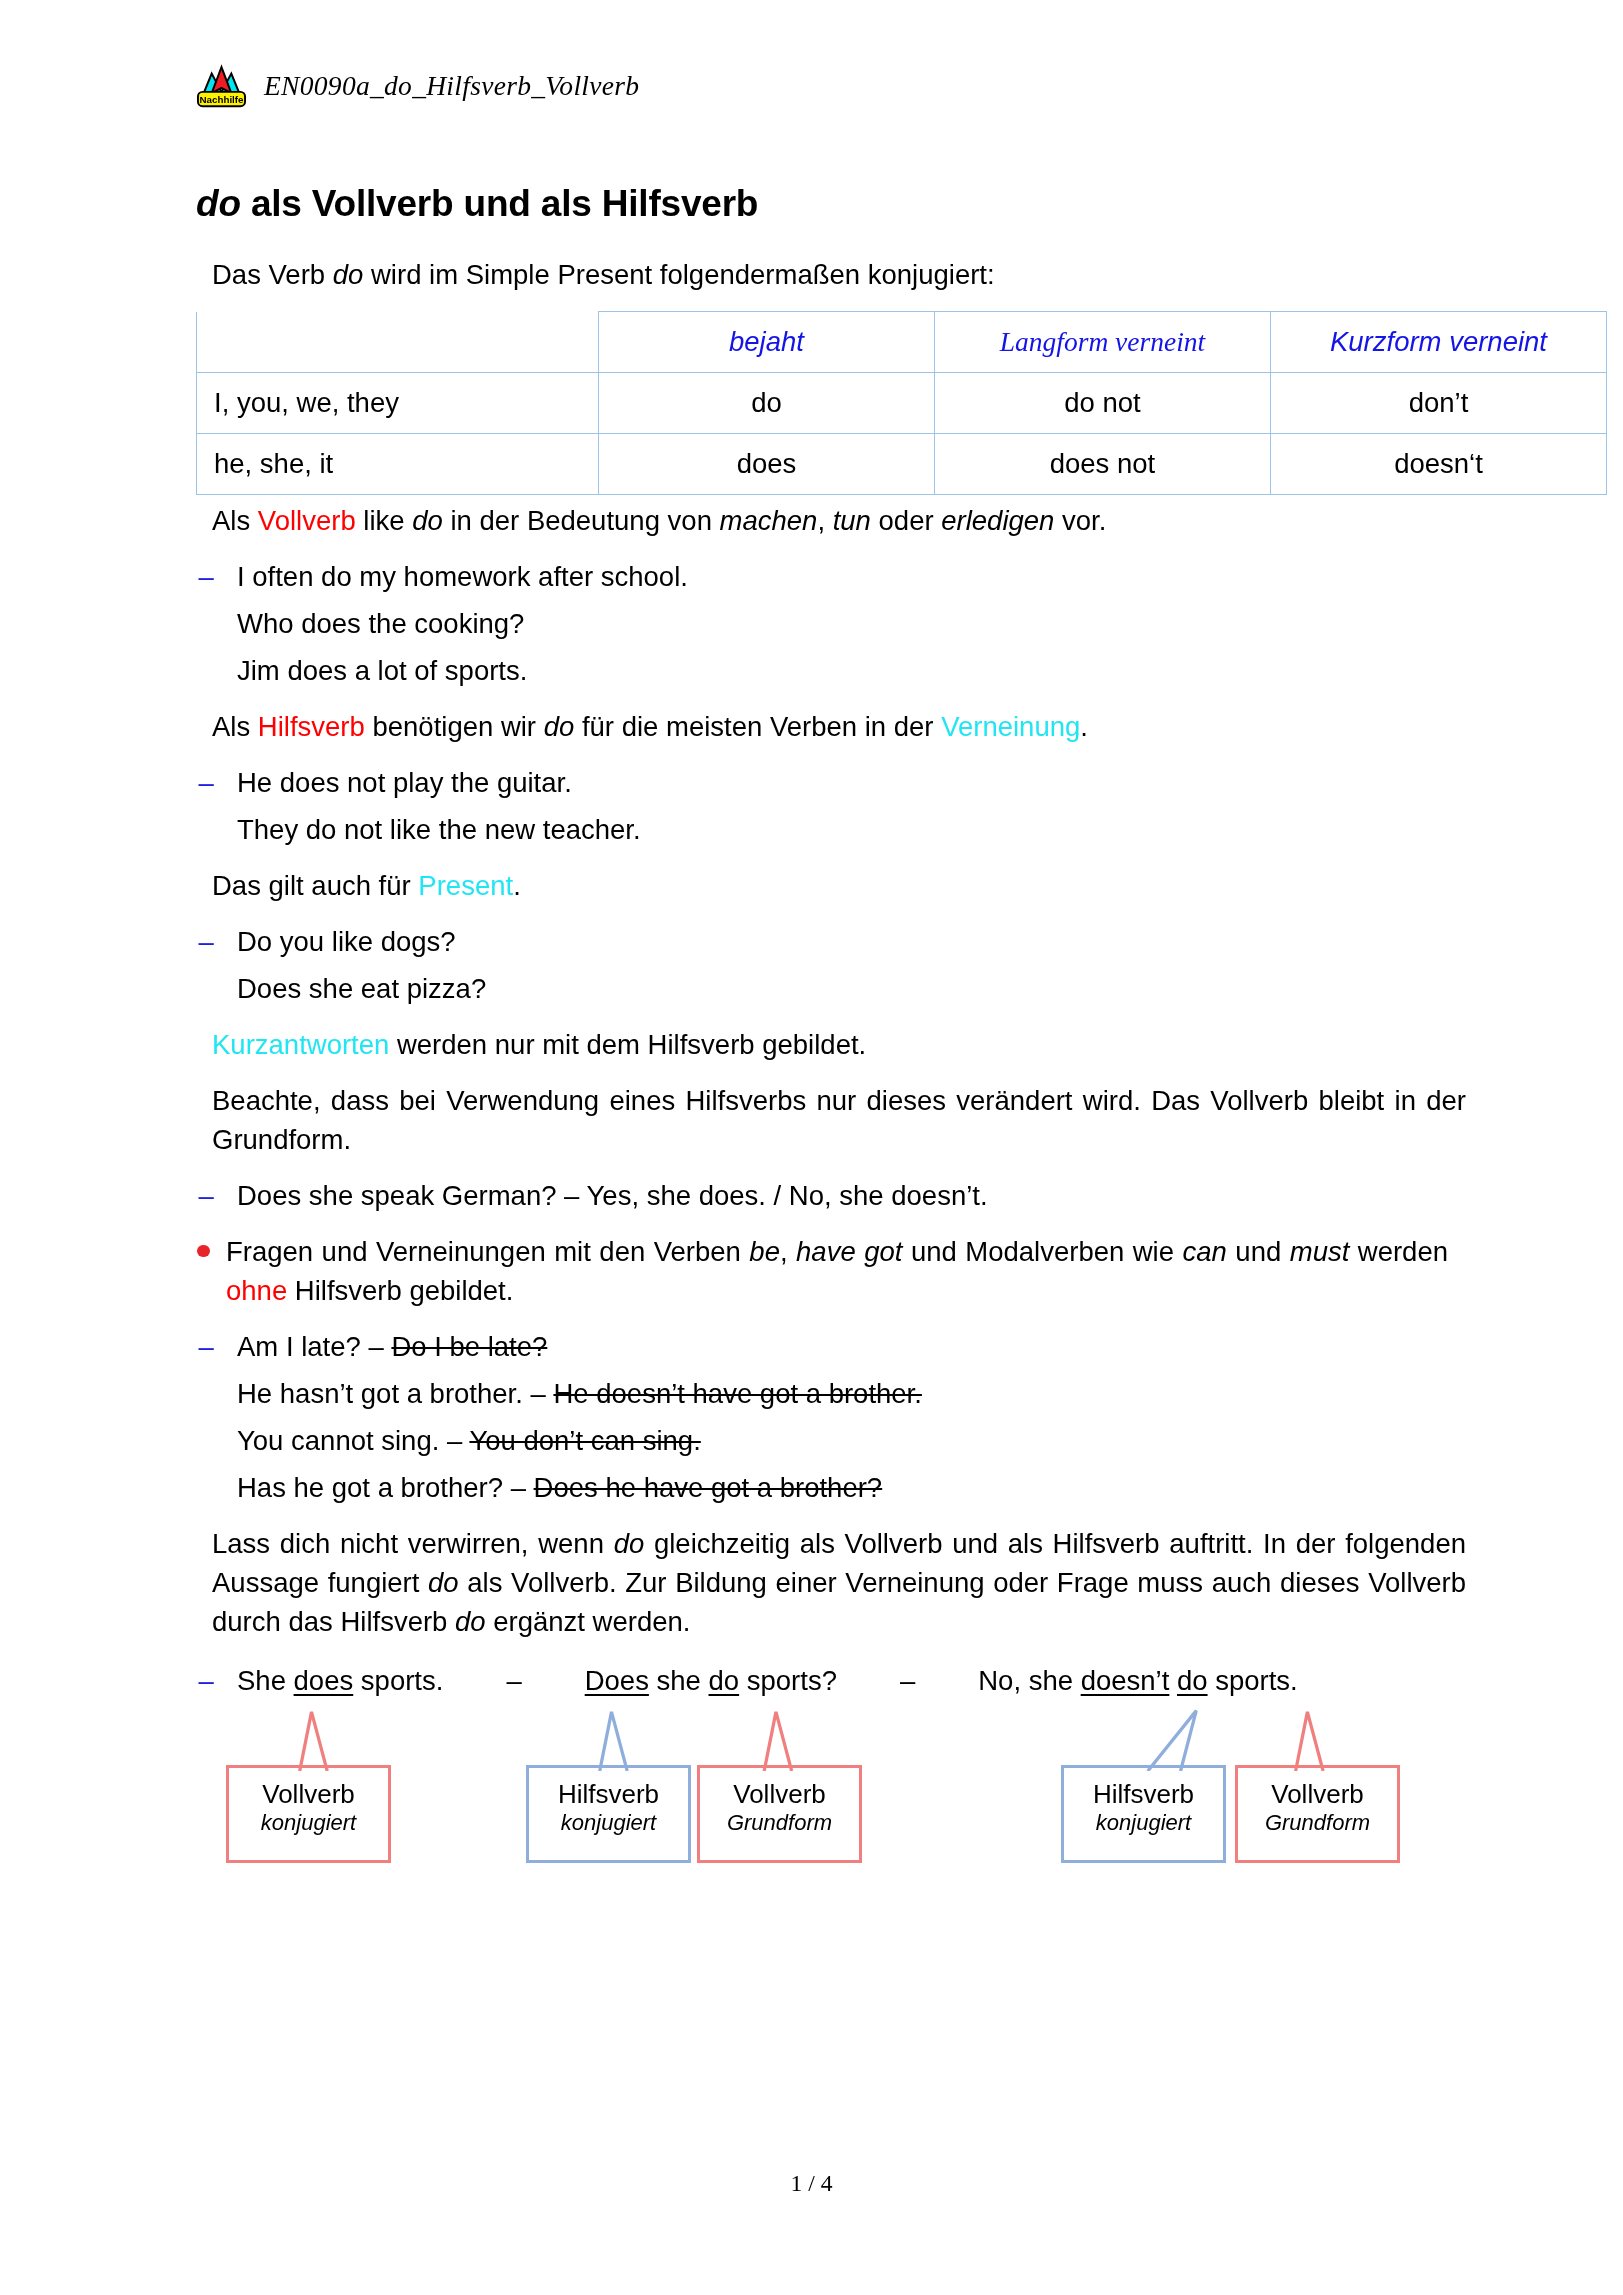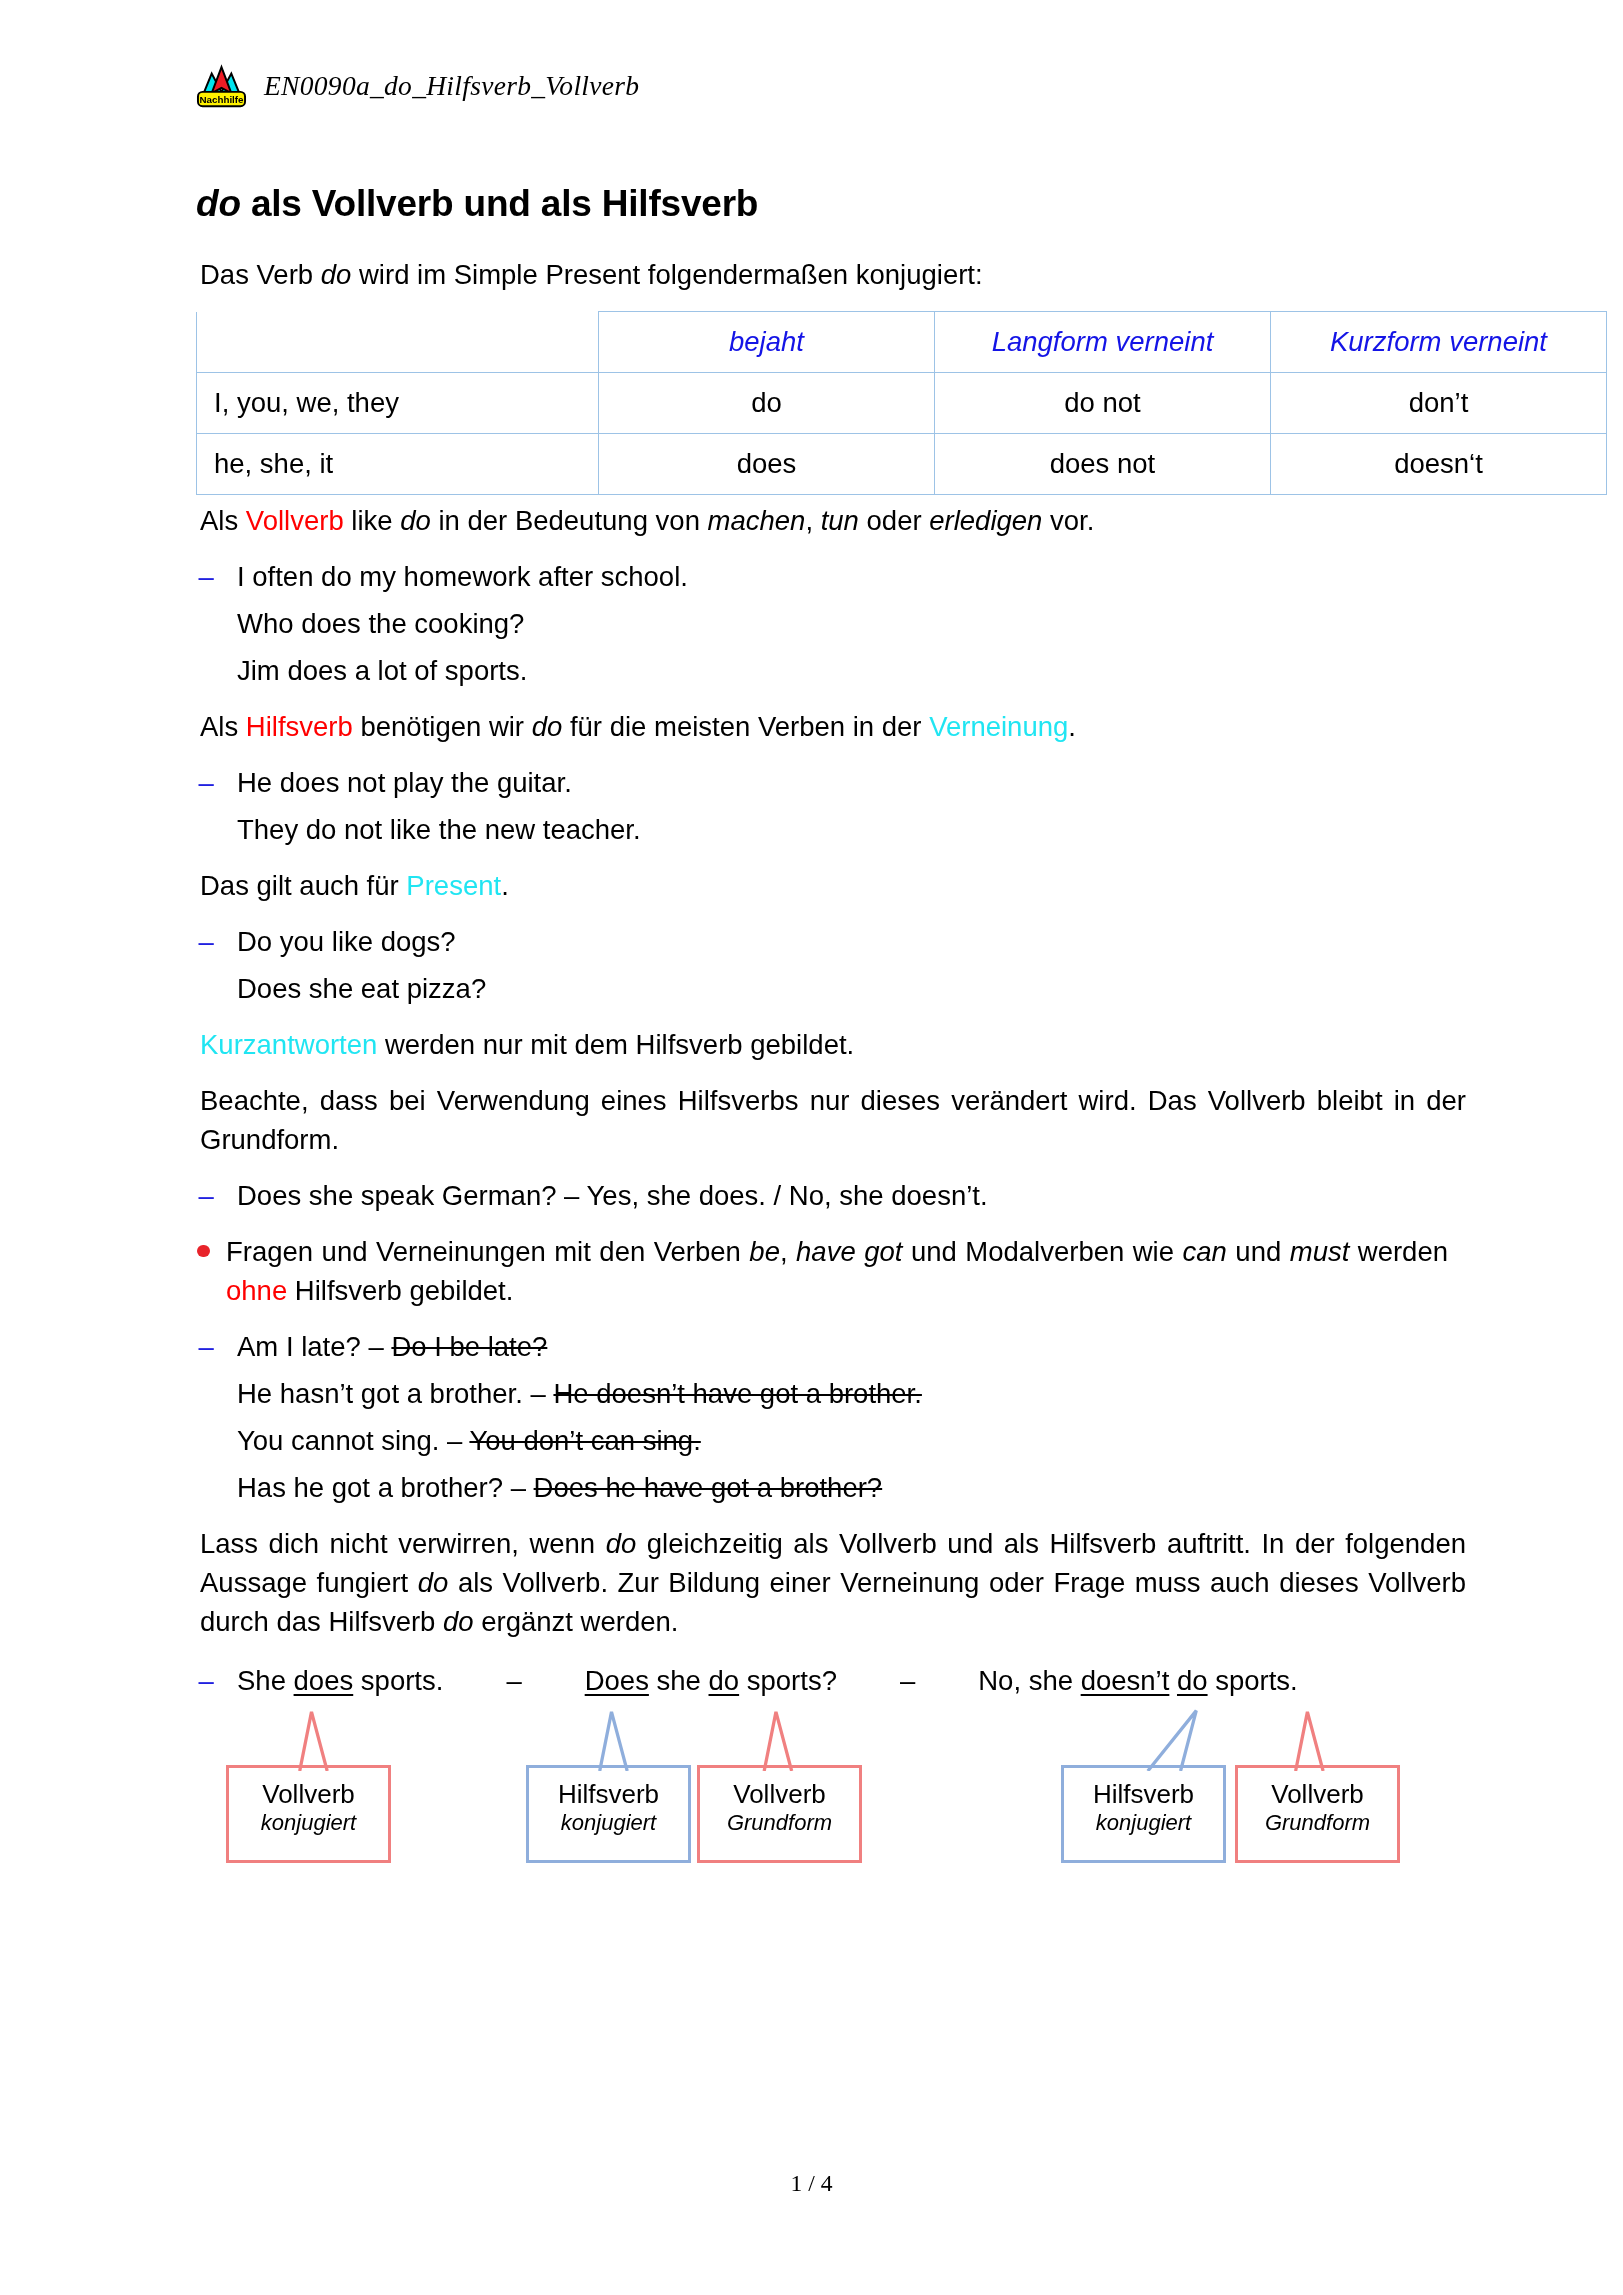--- a/index.html
+++ b/index.html
@@ -41,21 +41,21 @@
     font-weight:bold;
     margin:0 0 29px 0;
     line-height:1.15;
     letter-spacing:-0.2px;
   }
   h1.doc-title .it { font-style:italic; }
 
   p.para {
     font-size:27.5px;
     line-height:1.42;
-    margin:0 0 17px 4px;
+    margin:0 0 17px 16px;
   }
   p.just { text-align:justify; }
   .it { font-style:italic; }
   .red { color:#FF0000; }
   .cyan { color:#20E5F2; }
   .ul { text-decoration:underline; text-underline-offset:3.9px; }
   .st { text-decoration:line-through; text-decoration-thickness:2px; }
 
   
   ul.examples {
@@ -112,21 +112,21 @@
     color:#1414E6;
     font-style:italic;
     text-align:center;
     white-space:nowrap;
   }
   table.conj thead th.blank { border-top-color:#ffffff; }
   table.conj tbody td.subj { text-align:left; }
   table.conj tbody td.val  { text-align:center; }
   .col-subj { width:367px; }
   .col-bej  { width:301px; }
-  .col-lang { width:301px; }
+  .col-lang { width:301px;font-family:Liberation Serif, serif; }
   .col-kurz { width:301px; }
 
   
   .final-line {
     position:relative;
     font-size:27.5px;
     line-height:1.42;
     padding-left:41px;
     margin:19.6px 0 0 0;
     white-space:nowrap;

